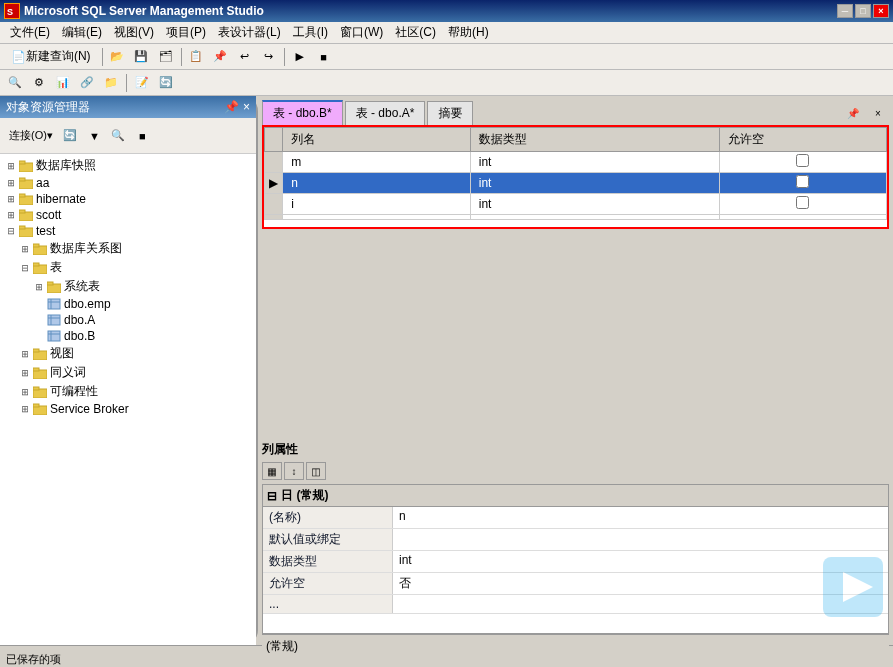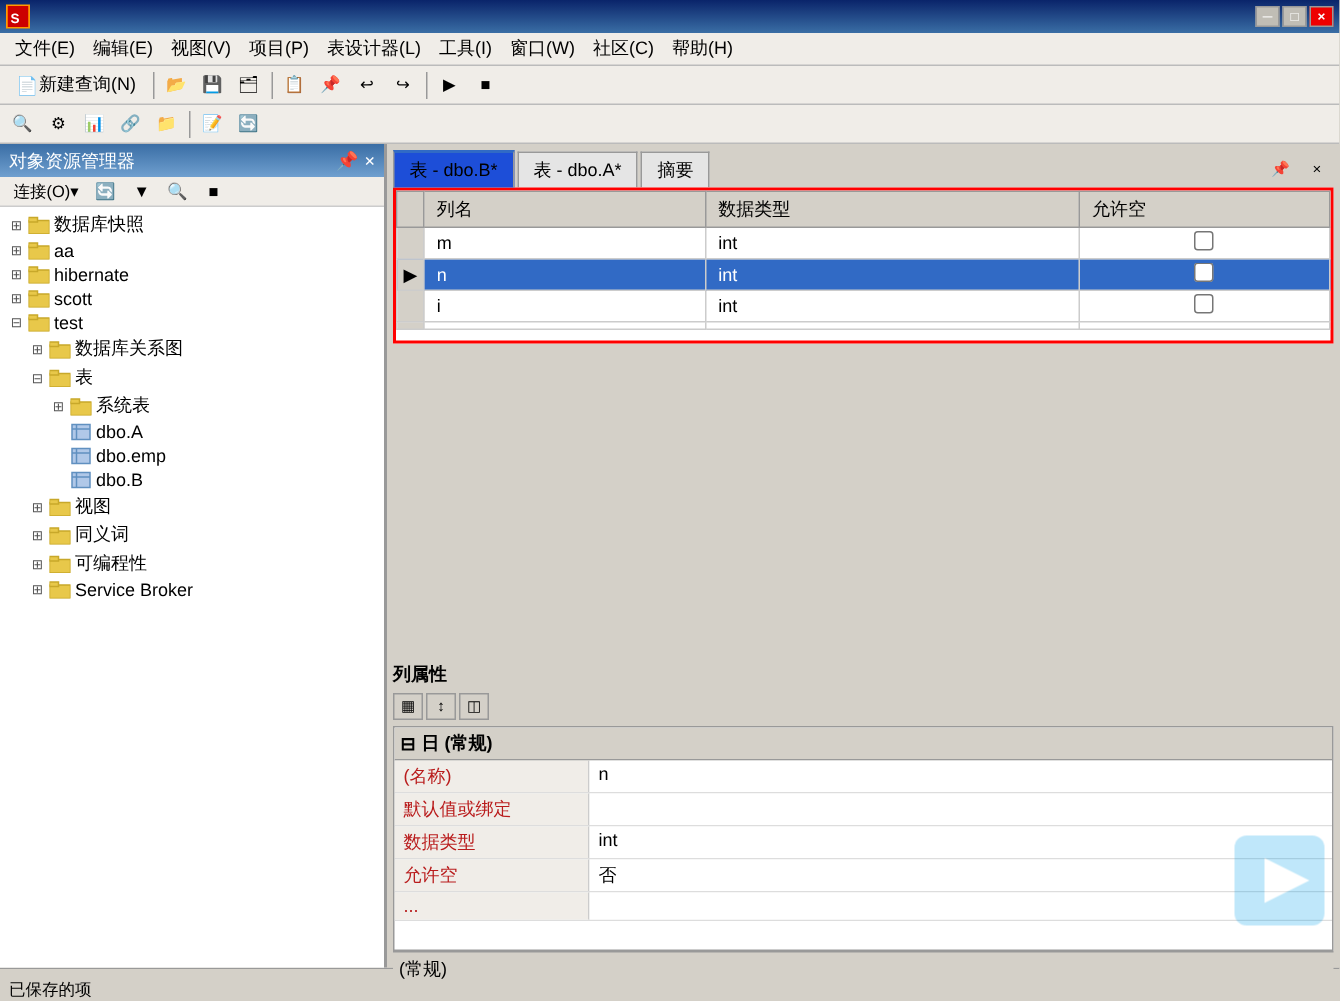--- a/index.html
+++ b/index.html
@@ -17,39 +17,39 @@
 
     
     .toolbar { background: #f0ede8; height: 26px; display: flex; align-items: center; padding: 2px 4px; border-bottom: 1px solid #bbb; gap: 2px; }
     .toolbar-btn { width: 22px; height: 20px; border: 1px solid transparent; background: transparent; cursor: pointer; display: flex; align-items: center; justify-content: center; font-size: 11px; }
     .toolbar-sep { width: 1px; height: 18px; background: #999; margin: 0 2px; }
 
     
     #main-area { display: flex; height: calc(667px - 22px - 22px - 26px - 26px - 22px); }
 
     
-    #object-explorer { width: 258px; background: #f0ede8; border-right: 2px solid #999; display: flex; flex-direction: column; }
+    #object-explorer { width: 258px; background: #f0ede8; border-right: 2px solid #999; display: flex; flex-direction: column; border-radius: 15px; }
     #oe-header { background: linear-gradient(to bottom, #3a6ea5, #6f9fcf); color: white; padding: 3px 6px; font-size: 12px; display: flex; align-items: center; justify-content: space-between; height: 22px; }
-    #oe-toolbar { background: #f0ede8; height: 20px; display: flex; align-items: center; padding: 2px 4px; border-bottom: 1px solid #ccc; gap: 2px; }
+    #oe-toolbar { background: #f0ede8; height: 36px; display: flex; align-items: center; padding: 2px 4px; border-bottom: 1px solid #ccc; gap: 2px; }
     #oe-tree { flex: 1; overflow: auto; background: white; padding: 2px; }
     .tree-item { display: flex; align-items: center; padding: 1px 2px; cursor: pointer; white-space: nowrap; }
     .tree-expand { width: 14px; height: 14px; display: inline-flex; align-items: center; justify-content: center; font-size: 9px; color: #555; cursor: pointer; flex-shrink: 0; }
     .tree-icon { width: 16px; height: 14px; display: inline-flex; align-items: center; justify-content: center; margin-right: 2px; flex-shrink: 0; }
 
     
     #right-panel { flex: 1; display: flex; flex-direction: column; background: #d4d0c8; }
     .tab { padding: 3px 10px; background: #e5e5e5; border: 1px solid #999; border-bottom: none; cursor: pointer; font-size: 12px; margin-right: 2px; }
-    .tab.active { background: #1d4ed8; border-top: 2px solid #316ac5; z-index: 1; }
+    .tab.active { background: #f0abfc; border-top: 2px solid #316ac5; z-index: 1; }
     #table-inner { width: 100%; border-collapse: collapse; }
     #table-inner th { background: #d4d0c8; border: 1px solid #999; padding: 3px 8px; text-align: left; font-weight: normal; }
     #table-inner td { border: 1px solid #ccc; padding: 2px 6px; }
     td input[type=checkbox] { width: 13px; height: 13px; }
     .prop-section-header { background: #d4d0c8; padding: 2px 4px; font-weight: bold; border-bottom: 1px solid #999; display: flex; align-items: center; }
     .prop-row { display: flex; border-bottom: 1px solid #ddd; }
-    .prop-label { width: 130px; padding: 2px 6px; border-right: 1px solid #ccc; background: #f0ede8; color: #b91c1c; }
+    .prop-label { width: 130px; padding: 2px 6px; border-right: 1px solid #ccc; background: #f0ede8; color: #0f172a; }
     .prop-value { flex: 1; padding: 2px 6px; background: white; }
 
     
     #status-bar { background: #d4d0c8; height: 22px; border-top: 1px solid #999; display: flex; align-items: flex-end; padding: 0 6px; font-size: 11px; }
 
     
     ::-webkit-scrollbar { width: 14px; height: 14px; }
     ::-webkit-scrollbar-track { background: #e0ddd5; }
     ::-webkit-scrollbar-thumb { background: #c0bdb5; border: 1px solid #999; }
     
@@ -64,20 +64,21 @@
 </head>
 <body>
 
 <div id="title-bar">
   <div class="title-icon">
     <svg width="14" height="14" viewBox="0 0 14 14">
         <rect width="14" height="14" fill="#c00"></rect>
         <text x="2" y="11" font-size="9" fill="white">S</text>
       </svg>
   </div>
+  <span>Microsoft SQL Server Management Studio</span>
   <div class="win-controls">
     <div class="win-btn">─</div>
     <div class="win-btn">□</div>
     <div class="win-btn" style="background:#e00;color:white;">×</div>
   </div>
 </div>
 
 <div id="menu-bar">
   <span>文件(E)</span>
   <span>编辑(E)</span>
@@ -221,32 +222,32 @@
         </div>
         <div class="tree-item" style="padding-left: 30px;">
           <span class="tree-expand"> </span>
           <span class="tree-icon">
             <svg width="14" height="12" viewBox="0 0 14 12">
               <rect x="1" y="1" width="12" height="10" fill="#b0c8e8" stroke="#6090c0" stroke-width="1"></rect>
               <line x1="1" y1="4" x2="13" y2="4" stroke="#6090c0" stroke-width="1"></line>
               <line x1="4" y1="1" x2="4" y2="11" stroke="#6090c0" stroke-width="1"></line>
             </svg>
           </span>
-          <span>dbo.A</span>
+          <span>dbo.emp</span>
         </div>
         <div class="tree-item" style="padding-left: 30px;">
           <span class="tree-expand"> </span>
           <span class="tree-icon">
             <svg width="14" height="12" viewBox="0 0 14 12">
               <rect x="1" y="1" width="12" height="10" fill="#b0c8e8" stroke="#6090c0" stroke-width="1"></rect>
               <line x1="1" y1="4" x2="13" y2="4" stroke="#6090c0" stroke-width="1"></line>
               <line x1="4" y1="1" x2="4" y2="11" stroke="#6090c0" stroke-width="1"></line>
             </svg>
           </span>
-          <span>dbo.emp</span>
+          <span>dbo.A</span>
         </div>
         <div class="tree-item" style="padding-left: 30px;">
           <span class="tree-expand"> </span>
           <span class="tree-icon">
             <svg width="14" height="12" viewBox="0 0 14 12">
               <rect x="1" y="1" width="12" height="10" fill="#b0c8e8" stroke="#6090c0" stroke-width="1"></rect>
               <line x1="1" y1="4" x2="13" y2="4" stroke="#6090c0" stroke-width="1"></line>
               <line x1="4" y1="1" x2="4" y2="11" stroke="#6090c0" stroke-width="1"></line>
             </svg>
           </span>

